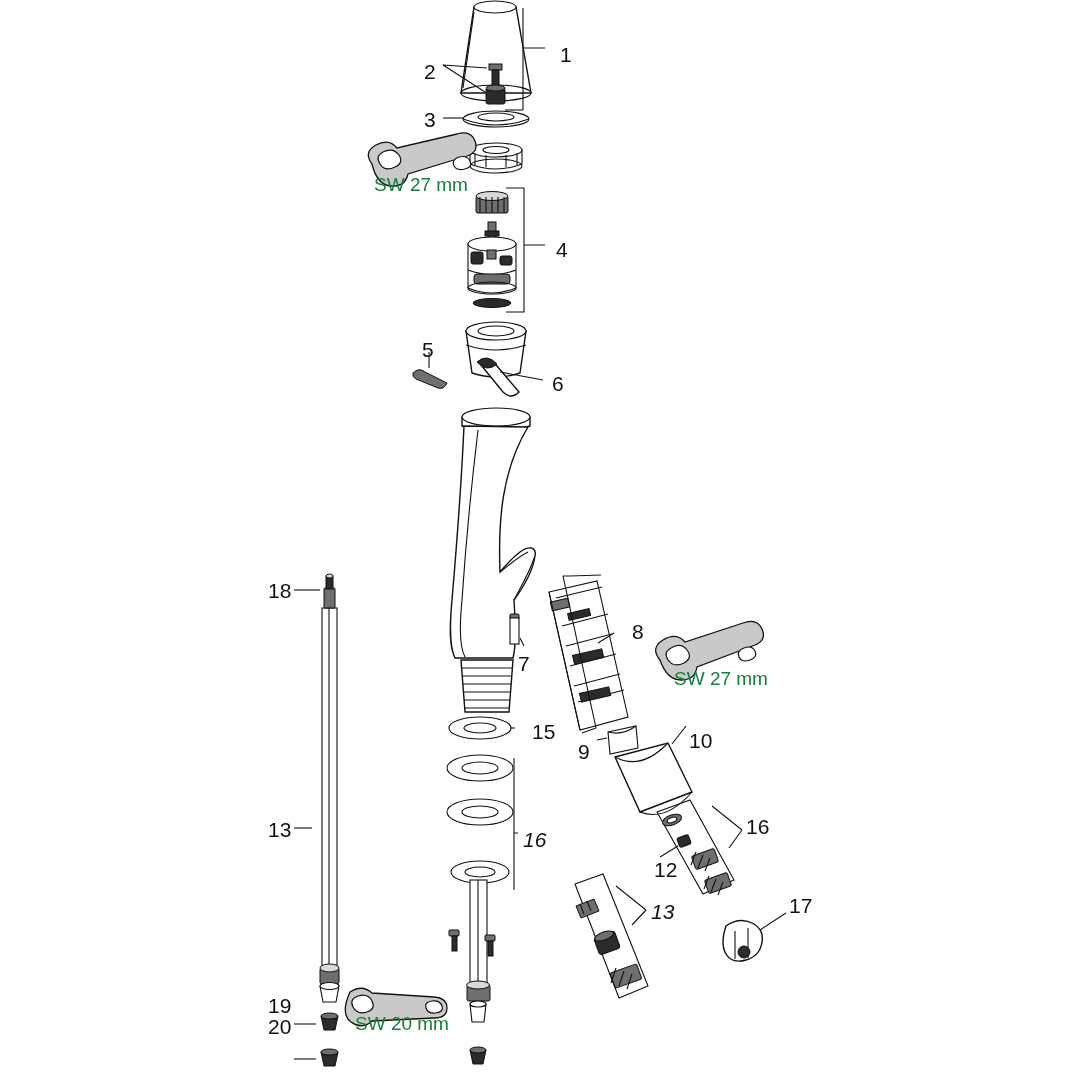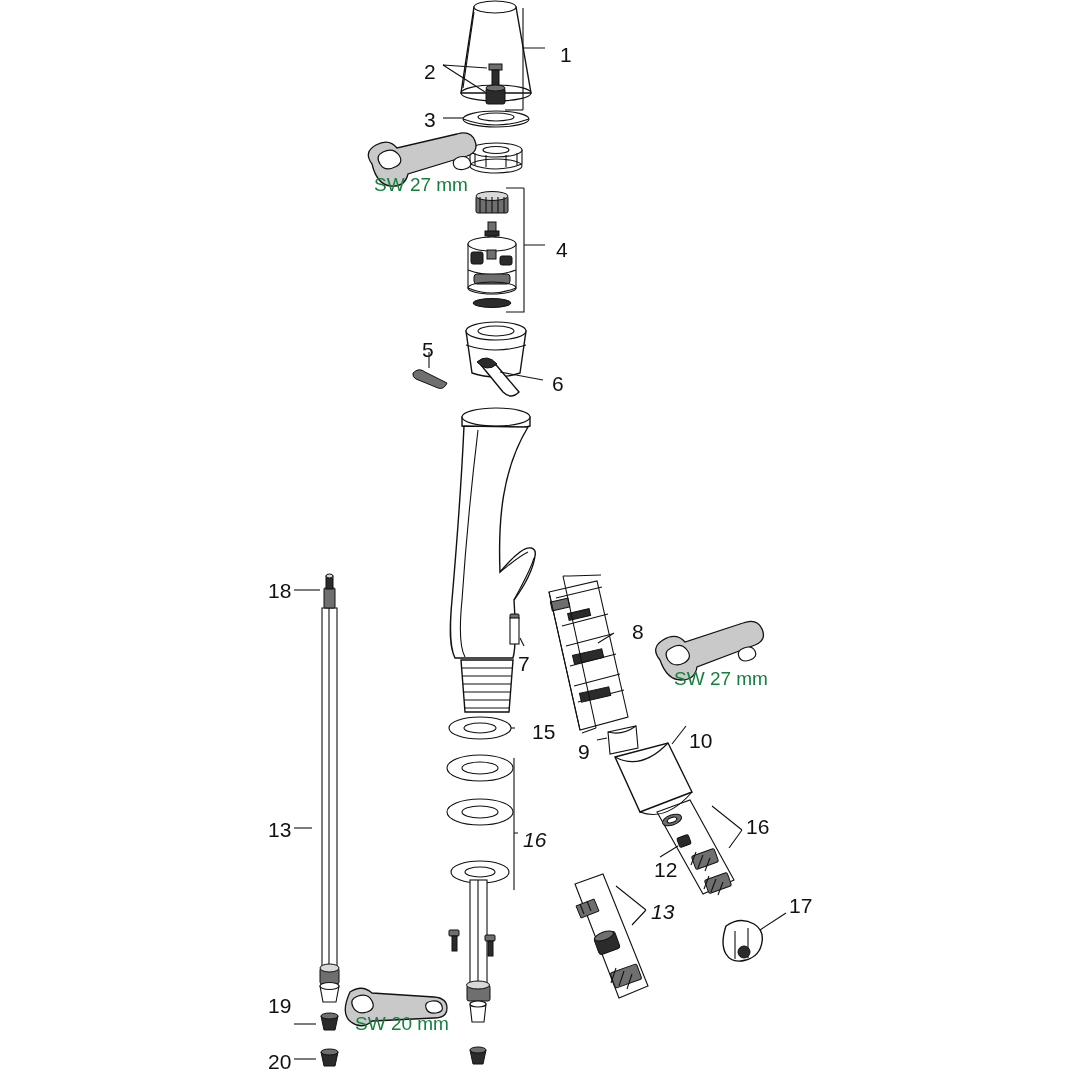--- a/index.html
+++ b/index.html
@@ -277,19 +277,19 @@
   <div class="lbl" style="left:689px;top:729px;">10</div>
   <div class="lbl" style="left:746px;top:815px;">16</div>
   <div class="lbl" style="left:638px;top:858px;margin-left:16px;">12</div>
   <div class="lbl" style="left:651px;top:900px;font-style:italic;">13</div>
   <div class="lbl" style="left:789px;top:894px;">17</div>
   <div class="lbl" style="left:532px;top:720px;">15</div>
   <div class="lbl" style="left:523px;top:828px;font-style:italic;">16</div>
   <div class="lbl" style="left:268px;top:818px;">13</div>
   <div class="lbl" style="left:268px;top:579px;">18</div>
   <div class="lbl" style="left:268px;top:994px;text-align:center;">19</div>
-  <div class="lbl" style="left:268px;top:1050px;">20</div>
+  <div class="lbl" style="left:268px;top:1015px;">20</div>
 
   <div class="tool-lbl" style="left:374px;top:174px;">SW 27 mm</div>
   <div class="tool-lbl" style="left:674px;top:668px;">SW 27 mm</div>
   <div class="tool-lbl" style="left:355px;top:1013px;">SW 20 mm</div>
 
 </div>
 
 </body></html>

